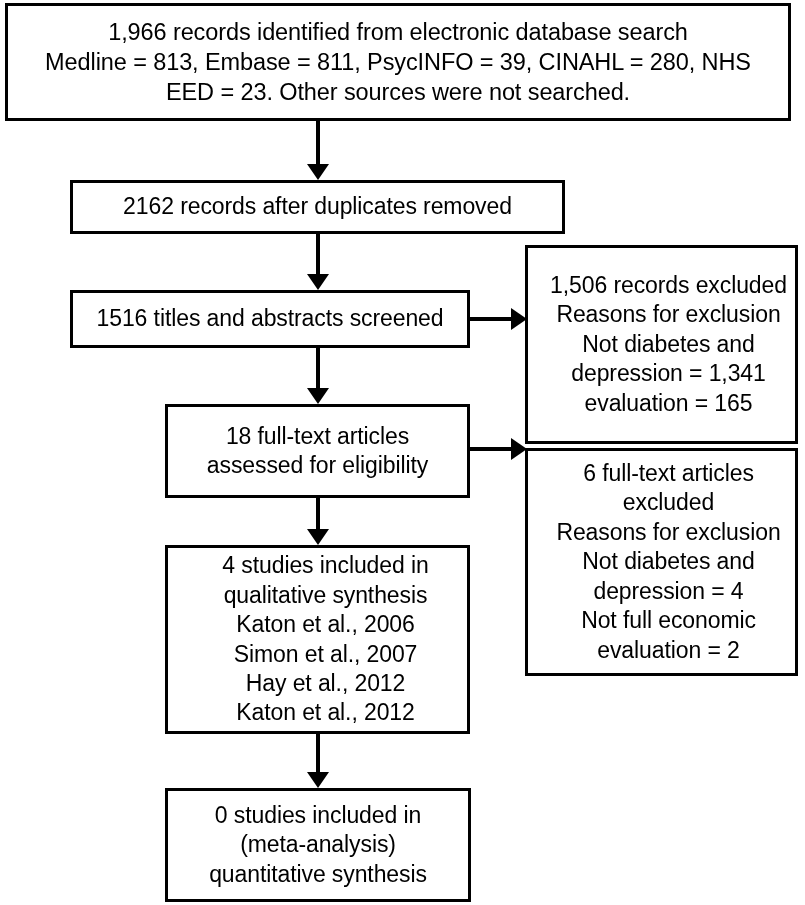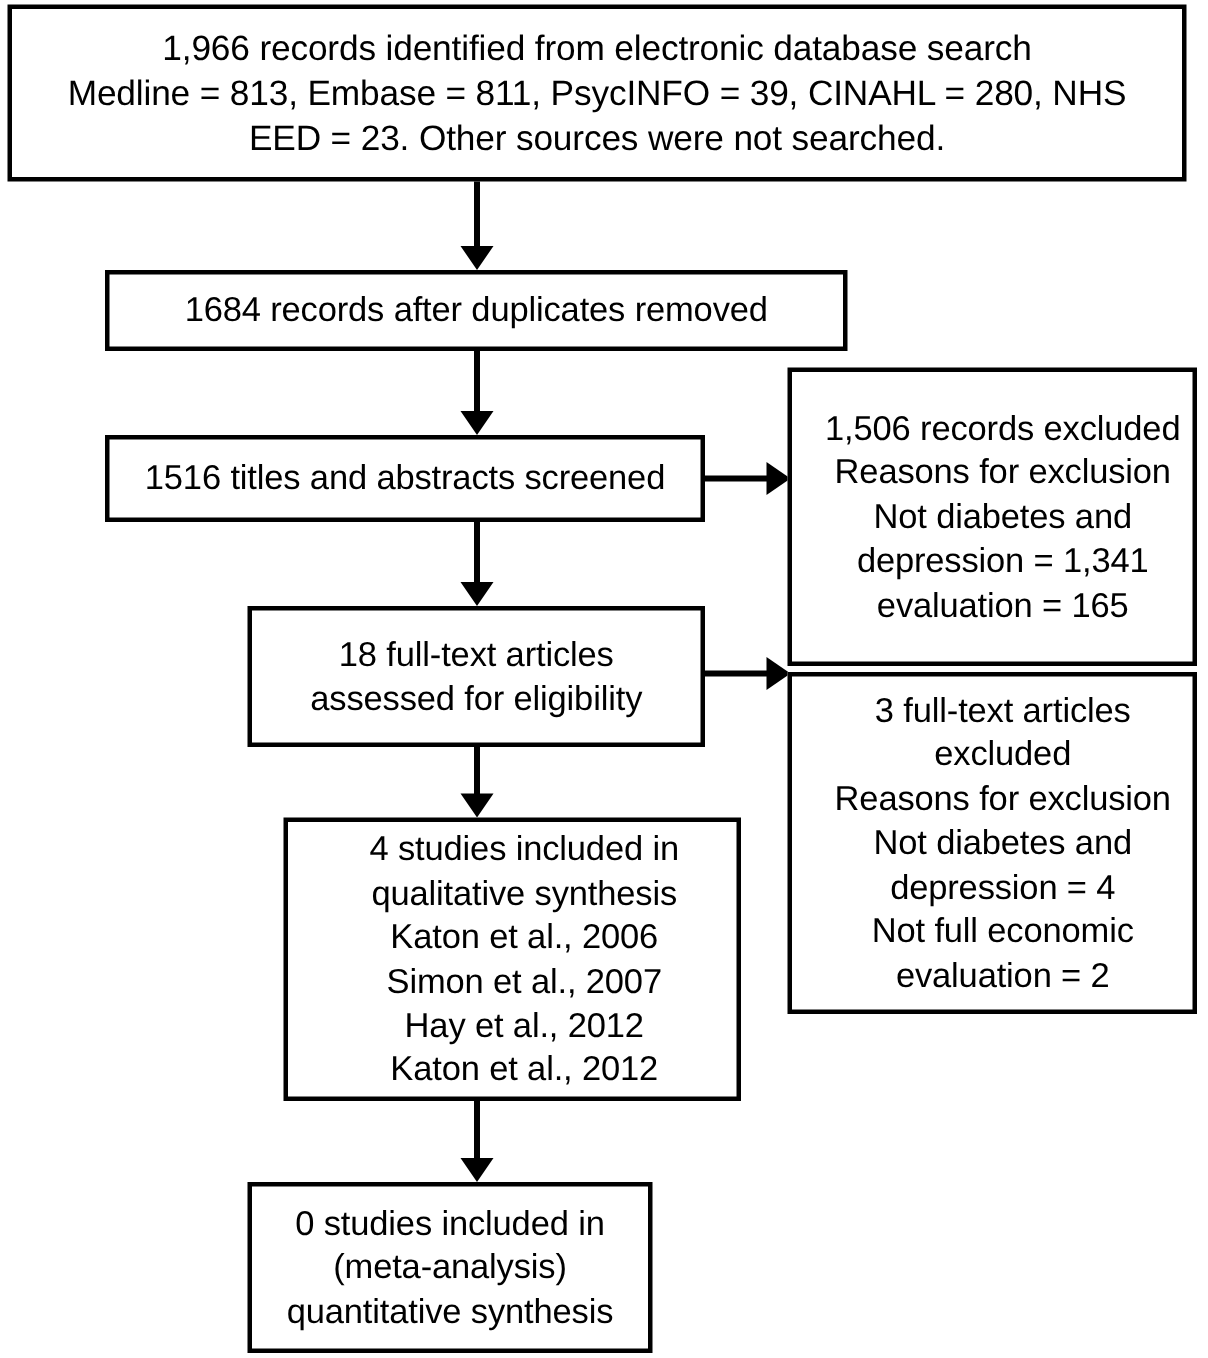--- a/index.html
+++ b/index.html
@@ -52,24 +52,24 @@
     left: 70px; top: 290px; width: 400px; height: 58px;
     font-size: 23px;
     align-items: center;
   }
   #box-fulltext {
     left: 165px; top: 404px; width: 305px; height: 94px;
     font-size: 23px;
   }
   #box-qualitative {
     left: 165px; top: 545px; width: 305px; height: 189px;
-    font-size: 23px; padding-left: 16px; margin-left: 24px;
+    font-size: 23px; padding-left: 16px;
   }
   #box-quantitative {
-    left: 165px; top: 788px; width: 270px; height: 114px;
+    left: 165px; top: 788px; width: 306px; height: 114px;
     font-size: 23px;
   }
   #box-excluded-records {
     left: 525px; top: 245px; width: 273px; height: 199px;
     font-size: 23px; padding-left: 14px;
   }
   #box-excluded-fulltext {
     left: 525px; top: 448px; width: 273px; height: 228px;
     font-size: 23px; padding-left: 14px;
   }
@@ -107,21 +107,21 @@
 
   <div class="node centered" id="box-identified">
     <span class="line">1,966 records identified from electronic database search</span>
     <span class="line">Medline = 813, Embase = 811, PsycINFO = 39, CINAHL = 280, NHS EED = 23. Other sources were not searched.</span>
   </div>
 
   <div class="conn-v" style="left:316px; top:121px; height:47px;"></div>
   <div class="arrow-down" style="left:307px; top:164px;"></div>
 
   <div class="node centered" id="box-duplicates">
-    <span class="line">1684 records after duplicates removed</span>
+    <span class="line">2162 records after duplicates removed</span>
   </div>
 
   <div class="conn-v" style="left:316px; top:234px; height:42px;"></div>
   <div class="arrow-down" style="left:307px; top:274px;"></div>
 
   <div class="node centered" id="box-screened">
     <span class="line">1516 titles and abstracts screened</span>
   </div>
 
   <div class="conn-h" style="left:470px; top:317px; width:46px;"></div>
@@ -161,21 +161,21 @@
 
   <div class="node lefty" id="box-excluded-records">
     <span class="line">1,506 records excluded</span>
     <span class="line">Reasons for exclusion</span>
     <span class="line">Not diabetes and</span>
     <span class="line">depression = 1,341</span>
     <span class="line">evaluation = 165</span>
   </div>
 
   <div class="node lefty" id="box-excluded-fulltext">
-    <span class="line">3 full-text articles</span>
+    <span class="line">6 full-text articles</span>
     <span class="line">excluded</span>
     <span class="line">Reasons for exclusion</span>
     <span class="line">Not diabetes and</span>
     <span class="line">depression = 4</span>
     <span class="line">Not full economic</span>
     <span class="line">evaluation = 2</span>
   </div>
 
 </div>
 

